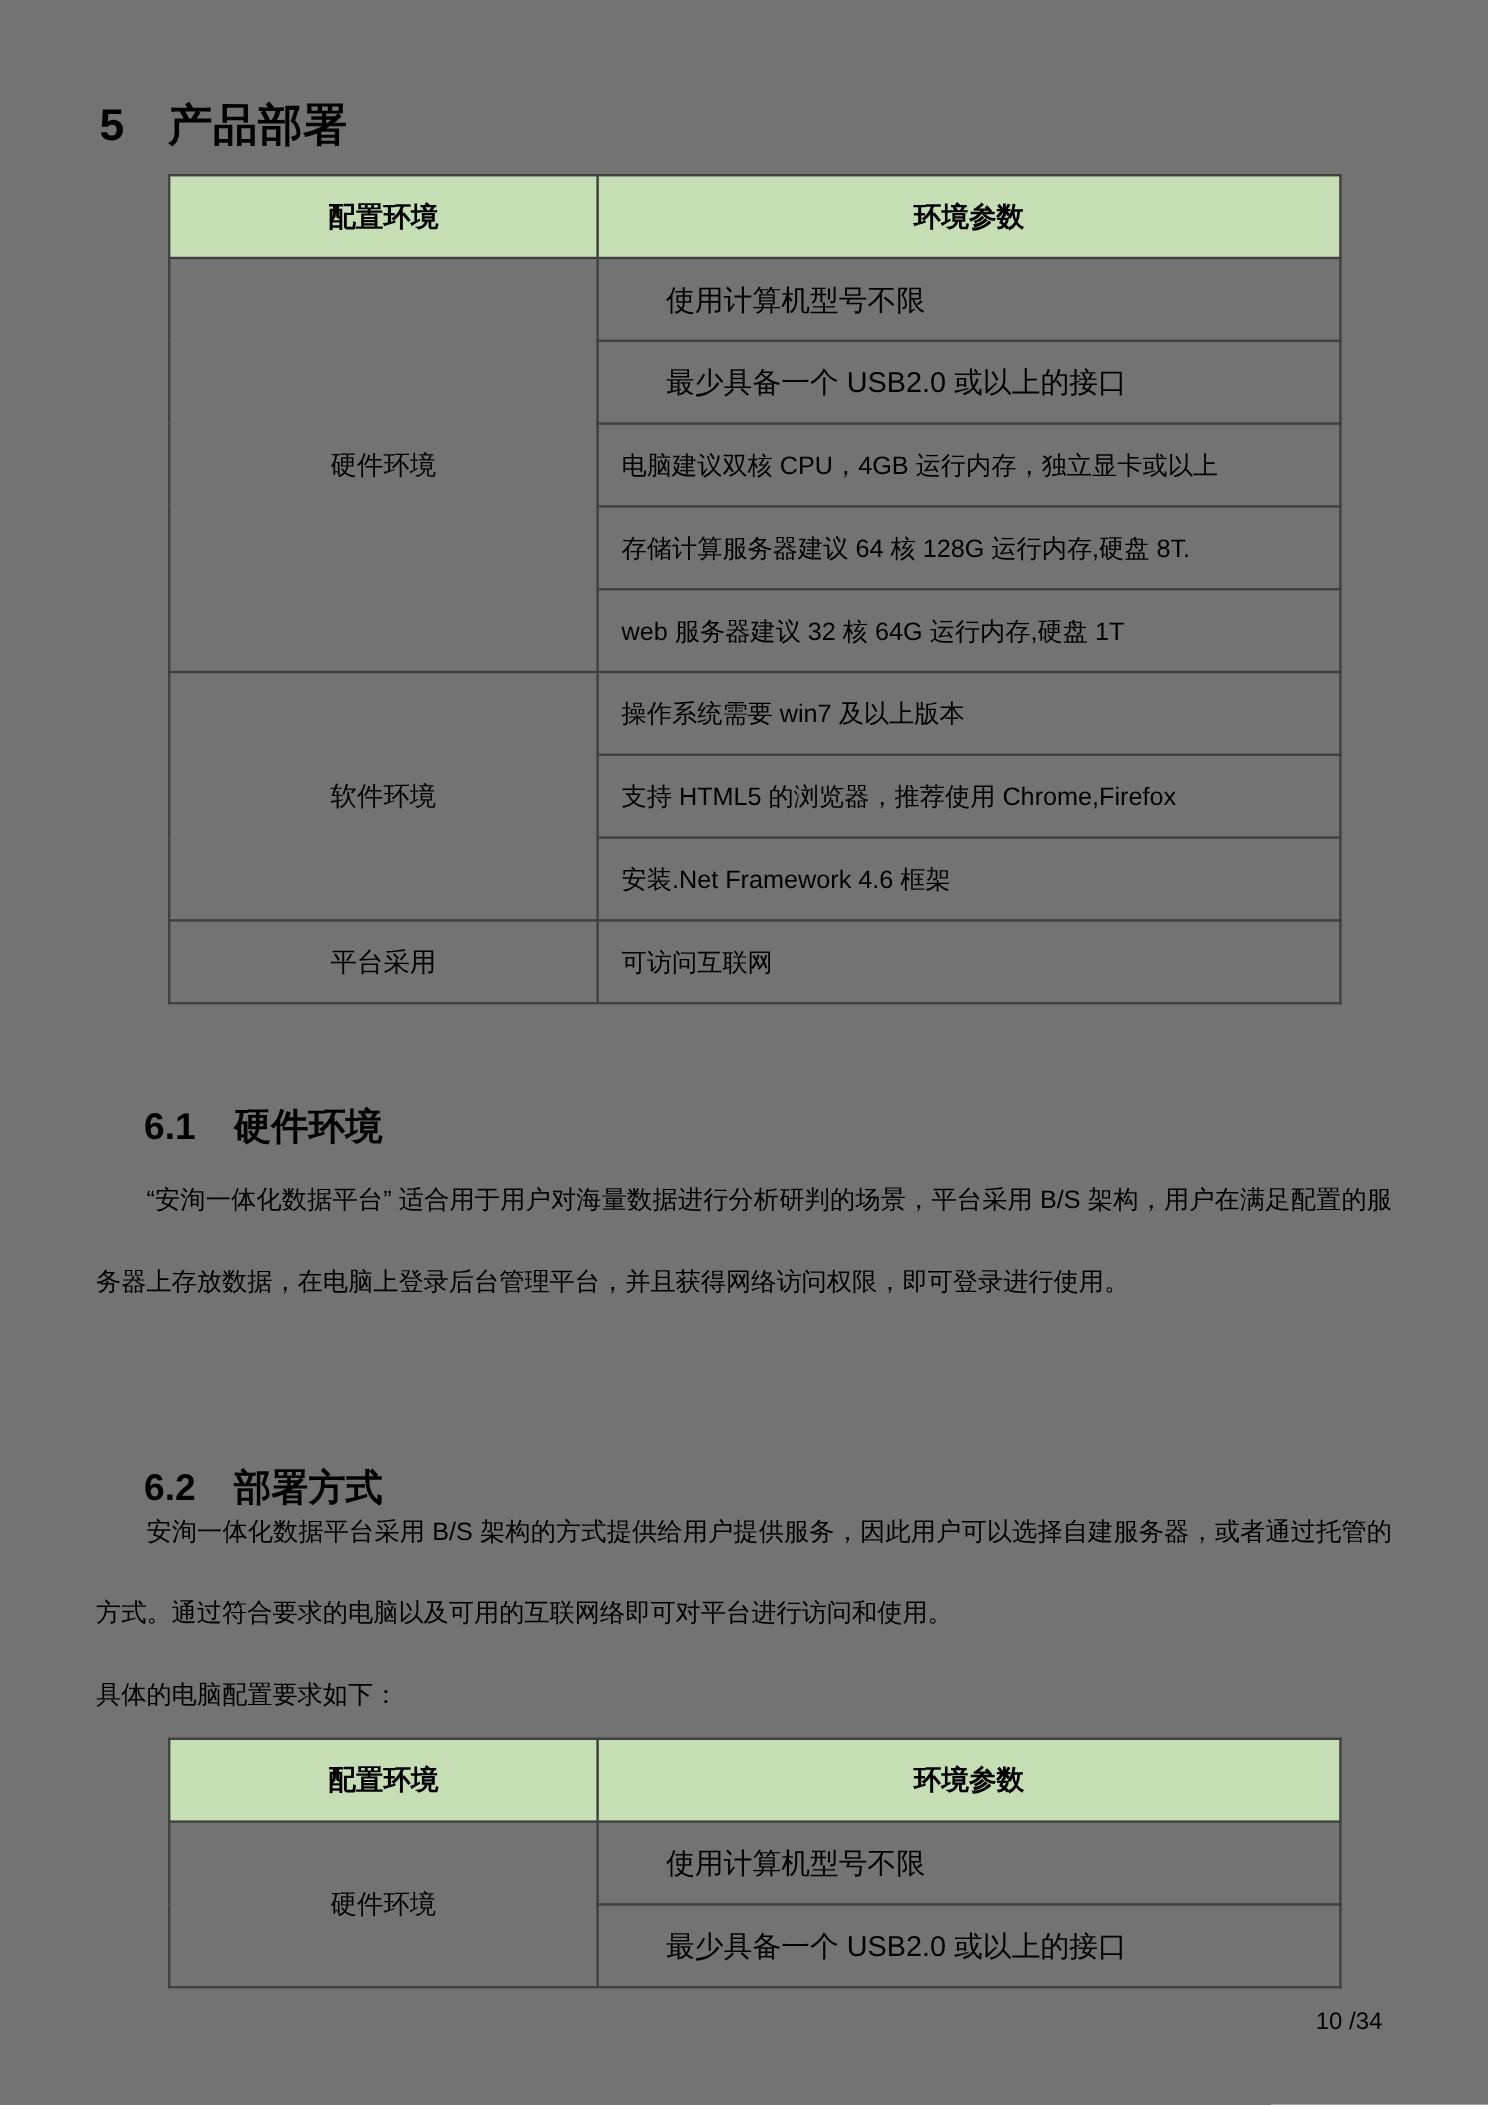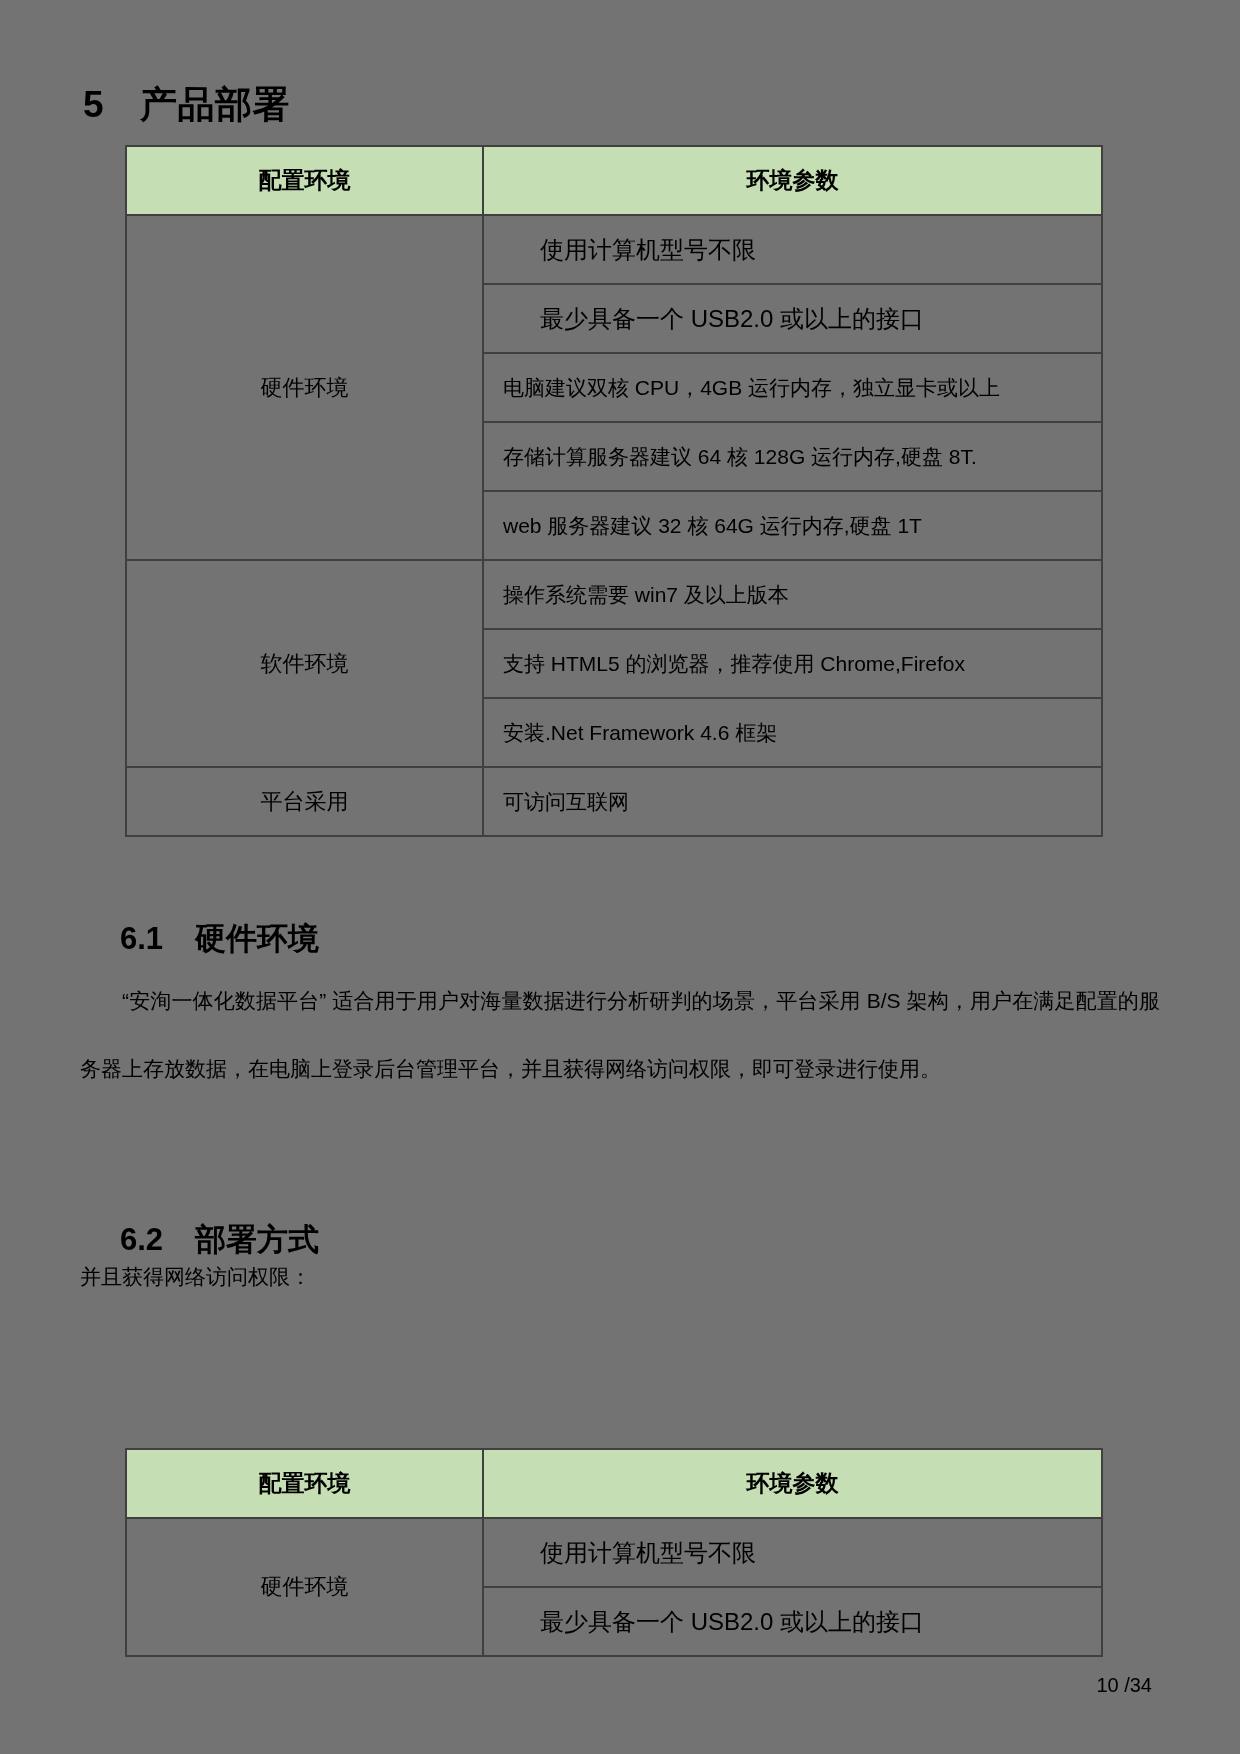--- a/index.html
+++ b/index.html
@@ -31,21 +31,21 @@
     font-weight: bold;
     white-space: nowrap;
   }
   .h2 .num { display: inline-block; min-width: 75px; }
   .h2-61 { top: 918px; }
   .h2-62 { top: 1191px; margin-top: 28px; }
 
   
   table.env {
     position: absolute;
-    left: 125px;
+    left: 140px;
     width: 976px;
     border-collapse: collapse;
     table-layout: fixed;
   }
   .tbl-1 { top: 145px; }
   .tbl-2 { top: 1448px; }
   table.env col.c1 { width: 357px; }
   table.env col.c2 { width: 619px; }
   table.env td {
     border: 2px solid var(--table-border, #404040);
@@ -152,21 +152,22 @@
 
   <div class="para para-61">
     <p class="indent">“安洵一体化数据平台” 适合用于用户对海量数据进行分析研判的场景，平台采用 B/S 架构，用户在满足配置的服务器上存放数据，在电脑上登录后台管理平台，并且获得网络访问权限，即可登录进行使用。</p>
   </div>
 
   <div class="h2 h2-62">
     <span class="num">6.2</span><span>部署方式</span>
   </div>
 
   <div class="para para-62">
-    <p>并且获得网络访问权限：</p>
+    <p class="indent">安洵一体化数据平台采用 B/S 架构的方式提供给用户提供服务，因此用户可以选择自建服务器，或者通过托管的方式。通过符合要求的电脑以及可用的互联网络即可对平台进行访问和使用。</p>
+    <p>具体的电脑配置要求如下：</p>
   </div>
 
   <table class="env tbl-2">
     <colgroup>
         <col class="c1">
         <col class="c2">
       </colgroup>
     <tbody>
         <tr class="hdr">
       <td>配置环境</td>

